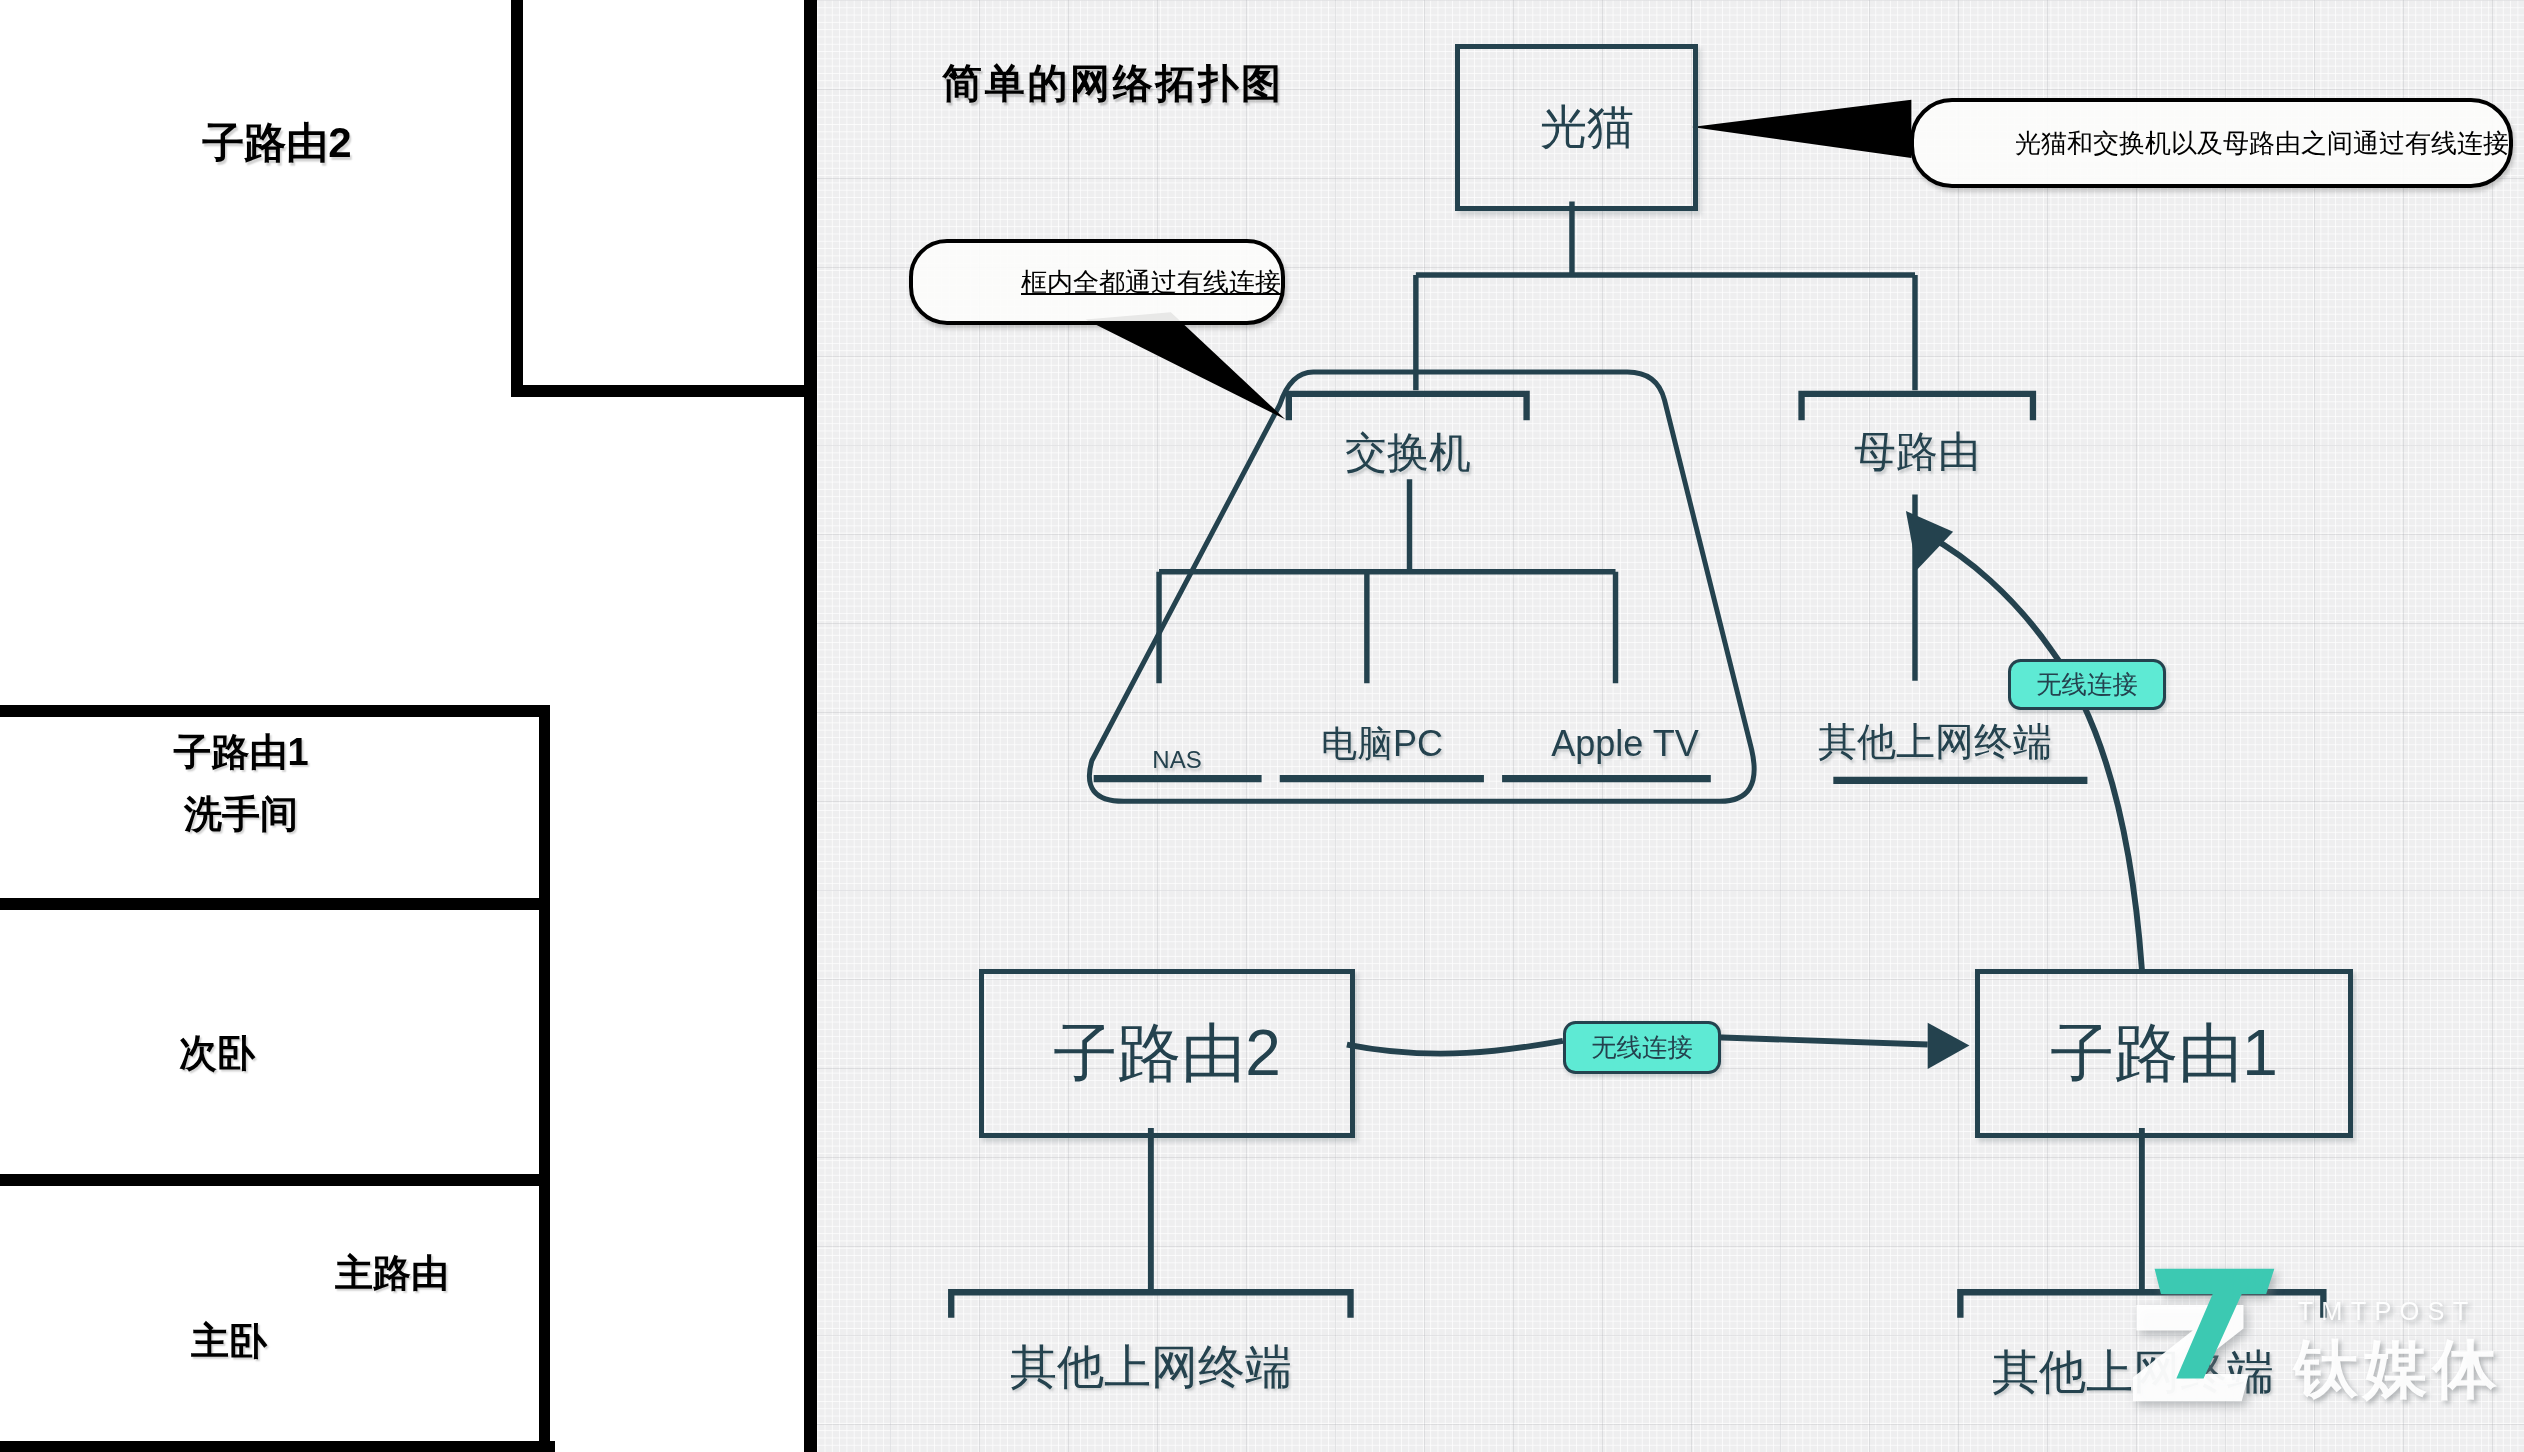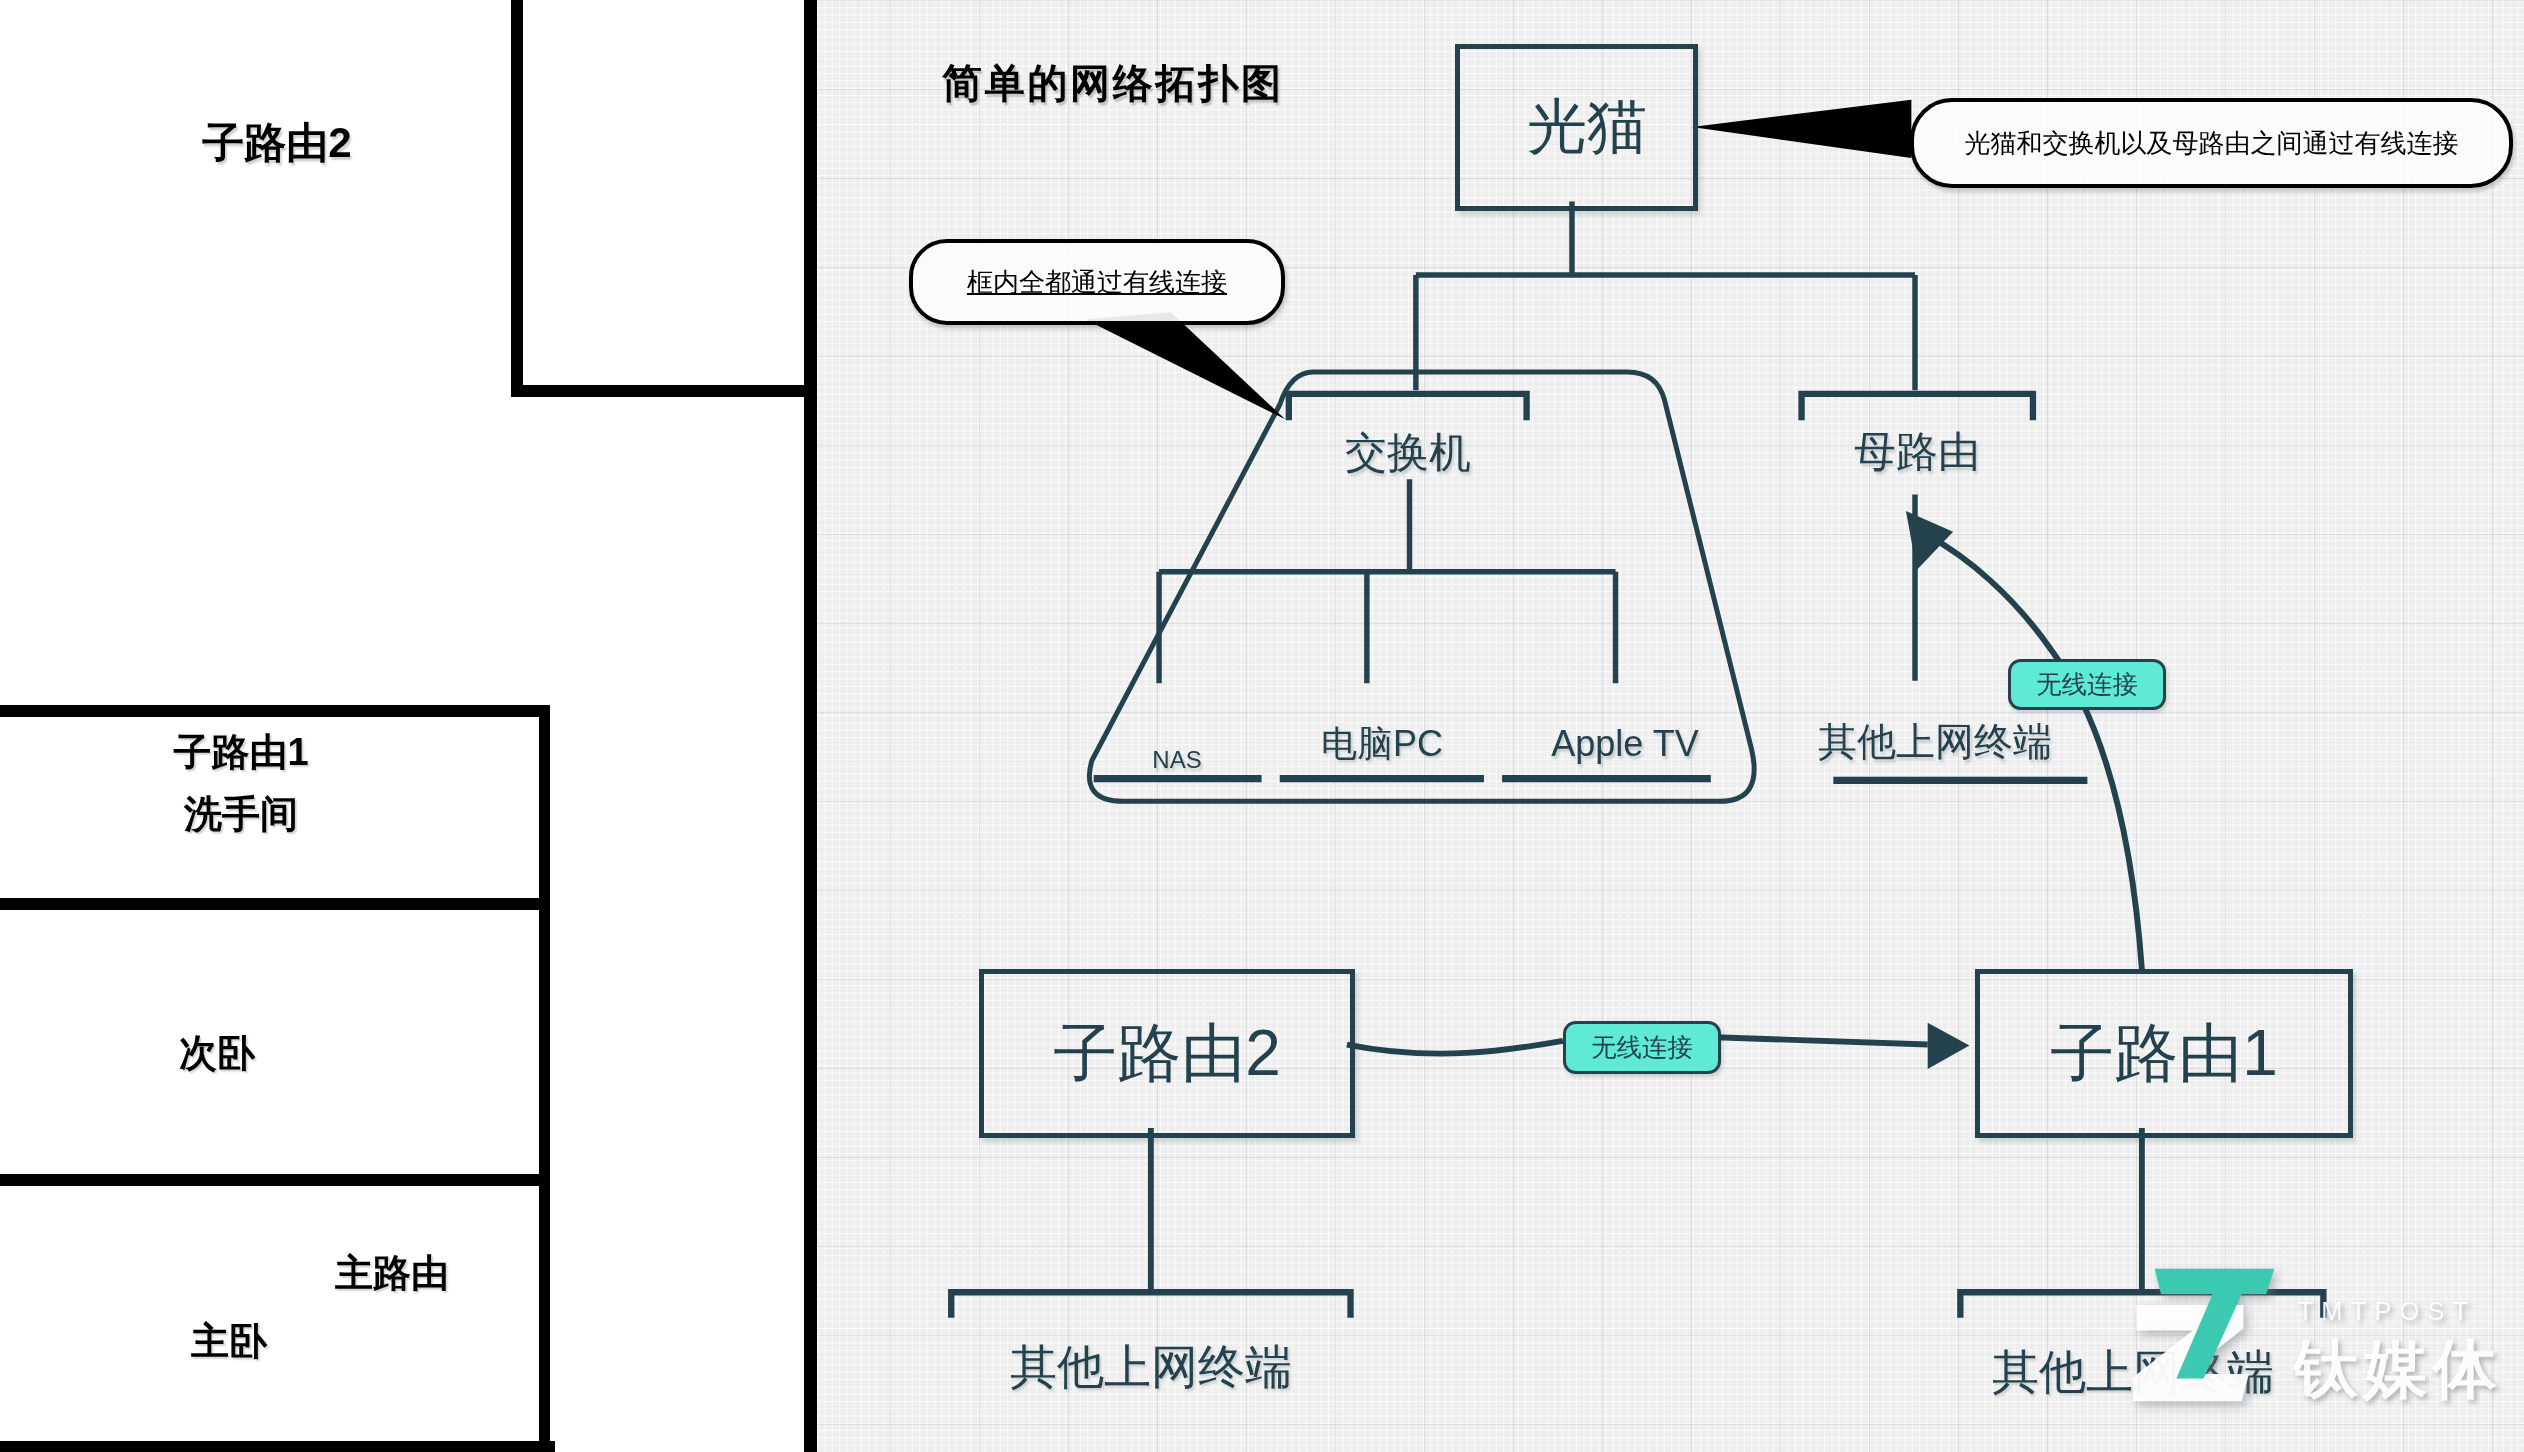--- a/index.html
+++ b/index.html
@@ -20,21 +20,21 @@
   .blabel{position:absolute;transform:translate(-50%,-50%);color:#000;font-weight:bold;
           white-space:nowrap;text-shadow:1.8px 2.7px 1.8px rgba(0,0,0,0.18);}
   .tlabel{position:absolute;transform:translate(-50%,-50%);color:var(--teal);
           white-space:nowrap;text-shadow:1.8px 2.7px 2.7px rgba(45,60,66,0.22);}
   .node-box{position:absolute;border:5.4px solid var(--teal);display:flex;align-items:center;
             justify-content:center;color:var(--teal);box-shadow:2.7px 3.6px 4.5px rgba(45,60,66,0.18);}
   .badge{position:absolute;border:3.6px solid var(--teal);border-radius:12.7px;background:#5eead4;
          display:flex;align-items:center;justify-content:center;color:var(--teal);
          font-size:25.4px;box-shadow:1.8px 2.7px 3.6px rgba(45,60,66,0.18);}
   .callout{position:absolute;border:4.5px solid #000;background:rgba(252,252,251,0.92);
-           display:flex;align-items:center;justify-content:center;color:#000;
+           display:flex;align-items:center;justify-content:flex-end;color:#000;
            box-shadow:1.8px 3.6px 4.5px rgba(0,0,0,0.2);}
   svg{position:absolute;left:0;top:0;}
   .tl{stroke:var(--teal);fill:none;}
   .tf{fill:var(--teal);stroke:none;}
   .bf{fill:#000;stroke:none;}
   .wm-white{fill:rgba(255,255,255,0.95);}
   .wm-teal{fill:var(--wmteal);}
   .wm-text{position:absolute;transform:translate(-50%,-50%);color:rgba(255,255,255,0.94);
            white-space:nowrap;text-shadow:2.7px 3.6px 5.4px rgba(120,125,130,0.55);}
 </style>
@@ -85,21 +85,21 @@
   <path class="tl" stroke-width="7" d="M1048 1452 V1424 H1488 V1452"></path>
   <path class="tl" stroke-width="7" d="M2160 1452 V1424 H2560 V1452"></path>
 
   <polygon class="bf" points="1864,140 2106,110 2106,174"></polygon>
   <polygon class="bf" points="1196,352 1290,344 1416,462"></polygon>
 </svg>
 
 <div class="abs" style="left:942px;top:56px;font-size:40px;font-weight:bold;color:#000;letter-spacing:2.7px;text-shadow:1.8px 2.7px 1.8px rgba(0,0,0,0.2);">简单的网络拓扑图</div>
 
 <div class="node-box" style="left:1455px;top:44px;width:233px;height:157px;">
-  <span style="font-size:60px;margin-left:21px;">光猫</span>
+  <span style="font-size:47px;margin-left:21px;">光猫</span>
 </div>
 
 <div class="callout" style="left:1910px;top:98px;width:595px;height:82px;border-radius:42px;">
   <span style="font-size:26px;">光猫和交换机以及母路由之间通过有线连接</span>
 </div>
 
 <div class="callout" style="left:909px;top:239px;width:368px;height:78px;border-radius:38px;text-decoration:underline;">
   <span style="font-size:26px;">框内全都通过有线连接</span>
 </div>
 

